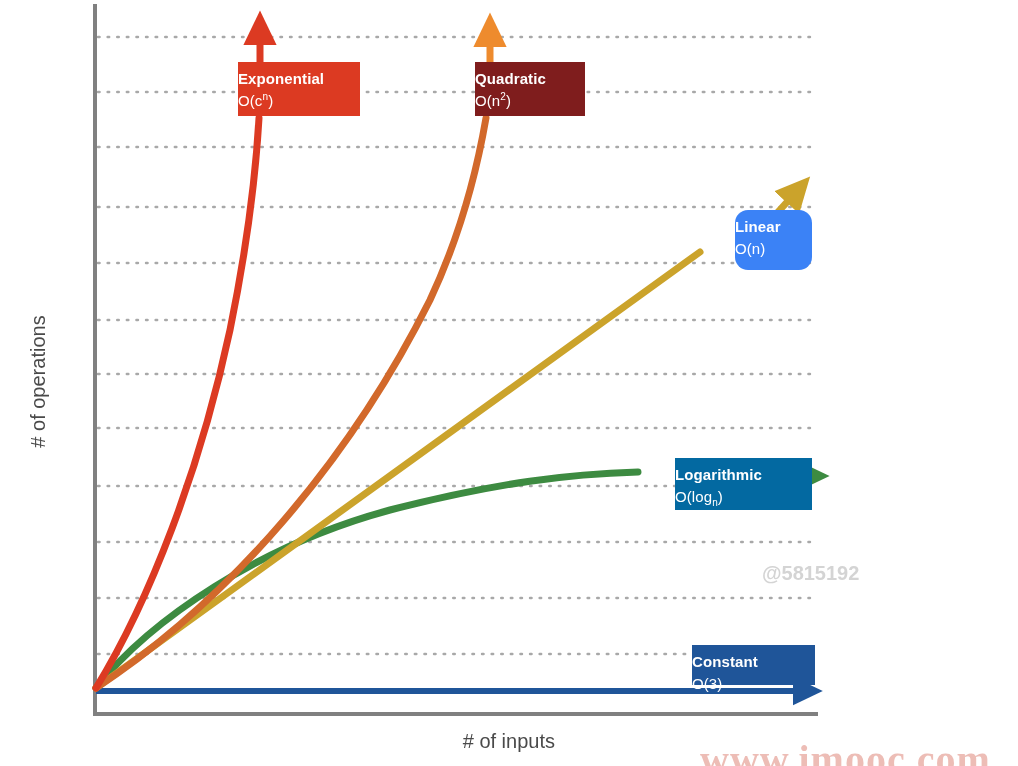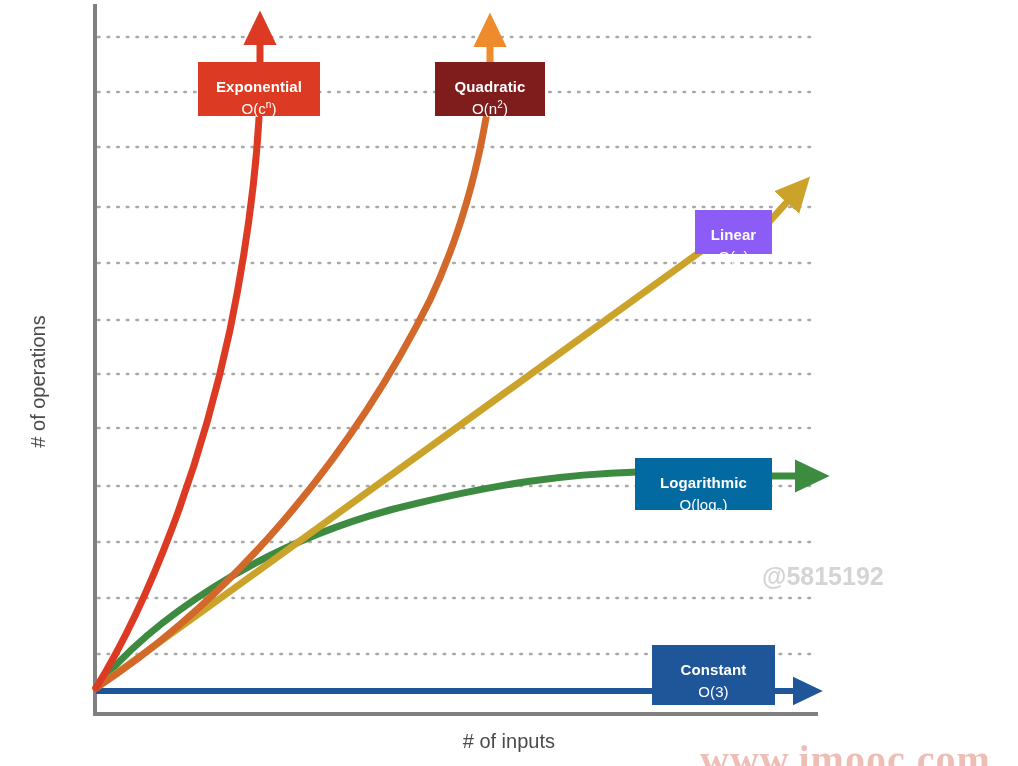--- a/index.html
+++ b/index.html
@@ -45,54 +45,54 @@
     top: 730px;
     width: 200px;
     text-align: right;
   }
 
   
   .series-box {
     position: absolute;
     box-sizing: border-box;
     color: #ffffff;
-    text-align: center;
     font-family: "Liberation Sans", sans-serif;
     font-size: 15px;
     line-height: 1.42;
     font-weight: bold;
-    padding-top: 14px;
+    padding-top: 6px;
     letter-spacing: 0.1px;
+    margin-left: 40px;
   }
   .series-box .lbl-name {
     display: block;
     font-weight: bold;
   }
   .series-box .lbl-notation {
     display: block;
     font-weight: normal;
     font-size: 15px;
     margin-top: 1px;
   }
   .lbl-notation sup { font-size: 10px; }
   .lbl-notation sub { font-size: 10px; }
 
   #box-exponential { left: 198px; top: 62px;  width: 122px; height: 54px; background: #DC3A22; }
   #box-quadratic   { left: 435px; top: 62px;  width: 110px; height: 54px; background: #7f1d1d; }
-  #box-linear      { left: 695px; top: 210px; width: 77px;  height: 44px; background: #8b5cf6; }
+  #box-linear      { left: 695px; top: 210px; width: 77px;  height: 60px; background: #3b82f6; border-radius: 13px; }
   #box-logarithmic { left: 635px; top: 458px; width: 137px; height: 52px; background: #0369a1; }
-  #box-constant    { left: 652px; top: 645px; width: 123px; height: 60px; background: #1F5599; }
+  #box-constant    { left: 652px; top: 645px; width: 123px; height: 40px; background: #1F5599; }
 
   
   #watermark-id {
     position: absolute;
     left: 762px;
     top: 562px;
     color: #d4d4d4;
-    font-size: 25px;
+    font-size: 20px;
     font-weight: bold;
     font-family: "Liberation Sans", sans-serif;
     white-space: nowrap;
   }
   #watermark-site {
     position: absolute;
     left: 700px;
     top: 736px;
     color: #edbdb6;
     font-size: 40px;

